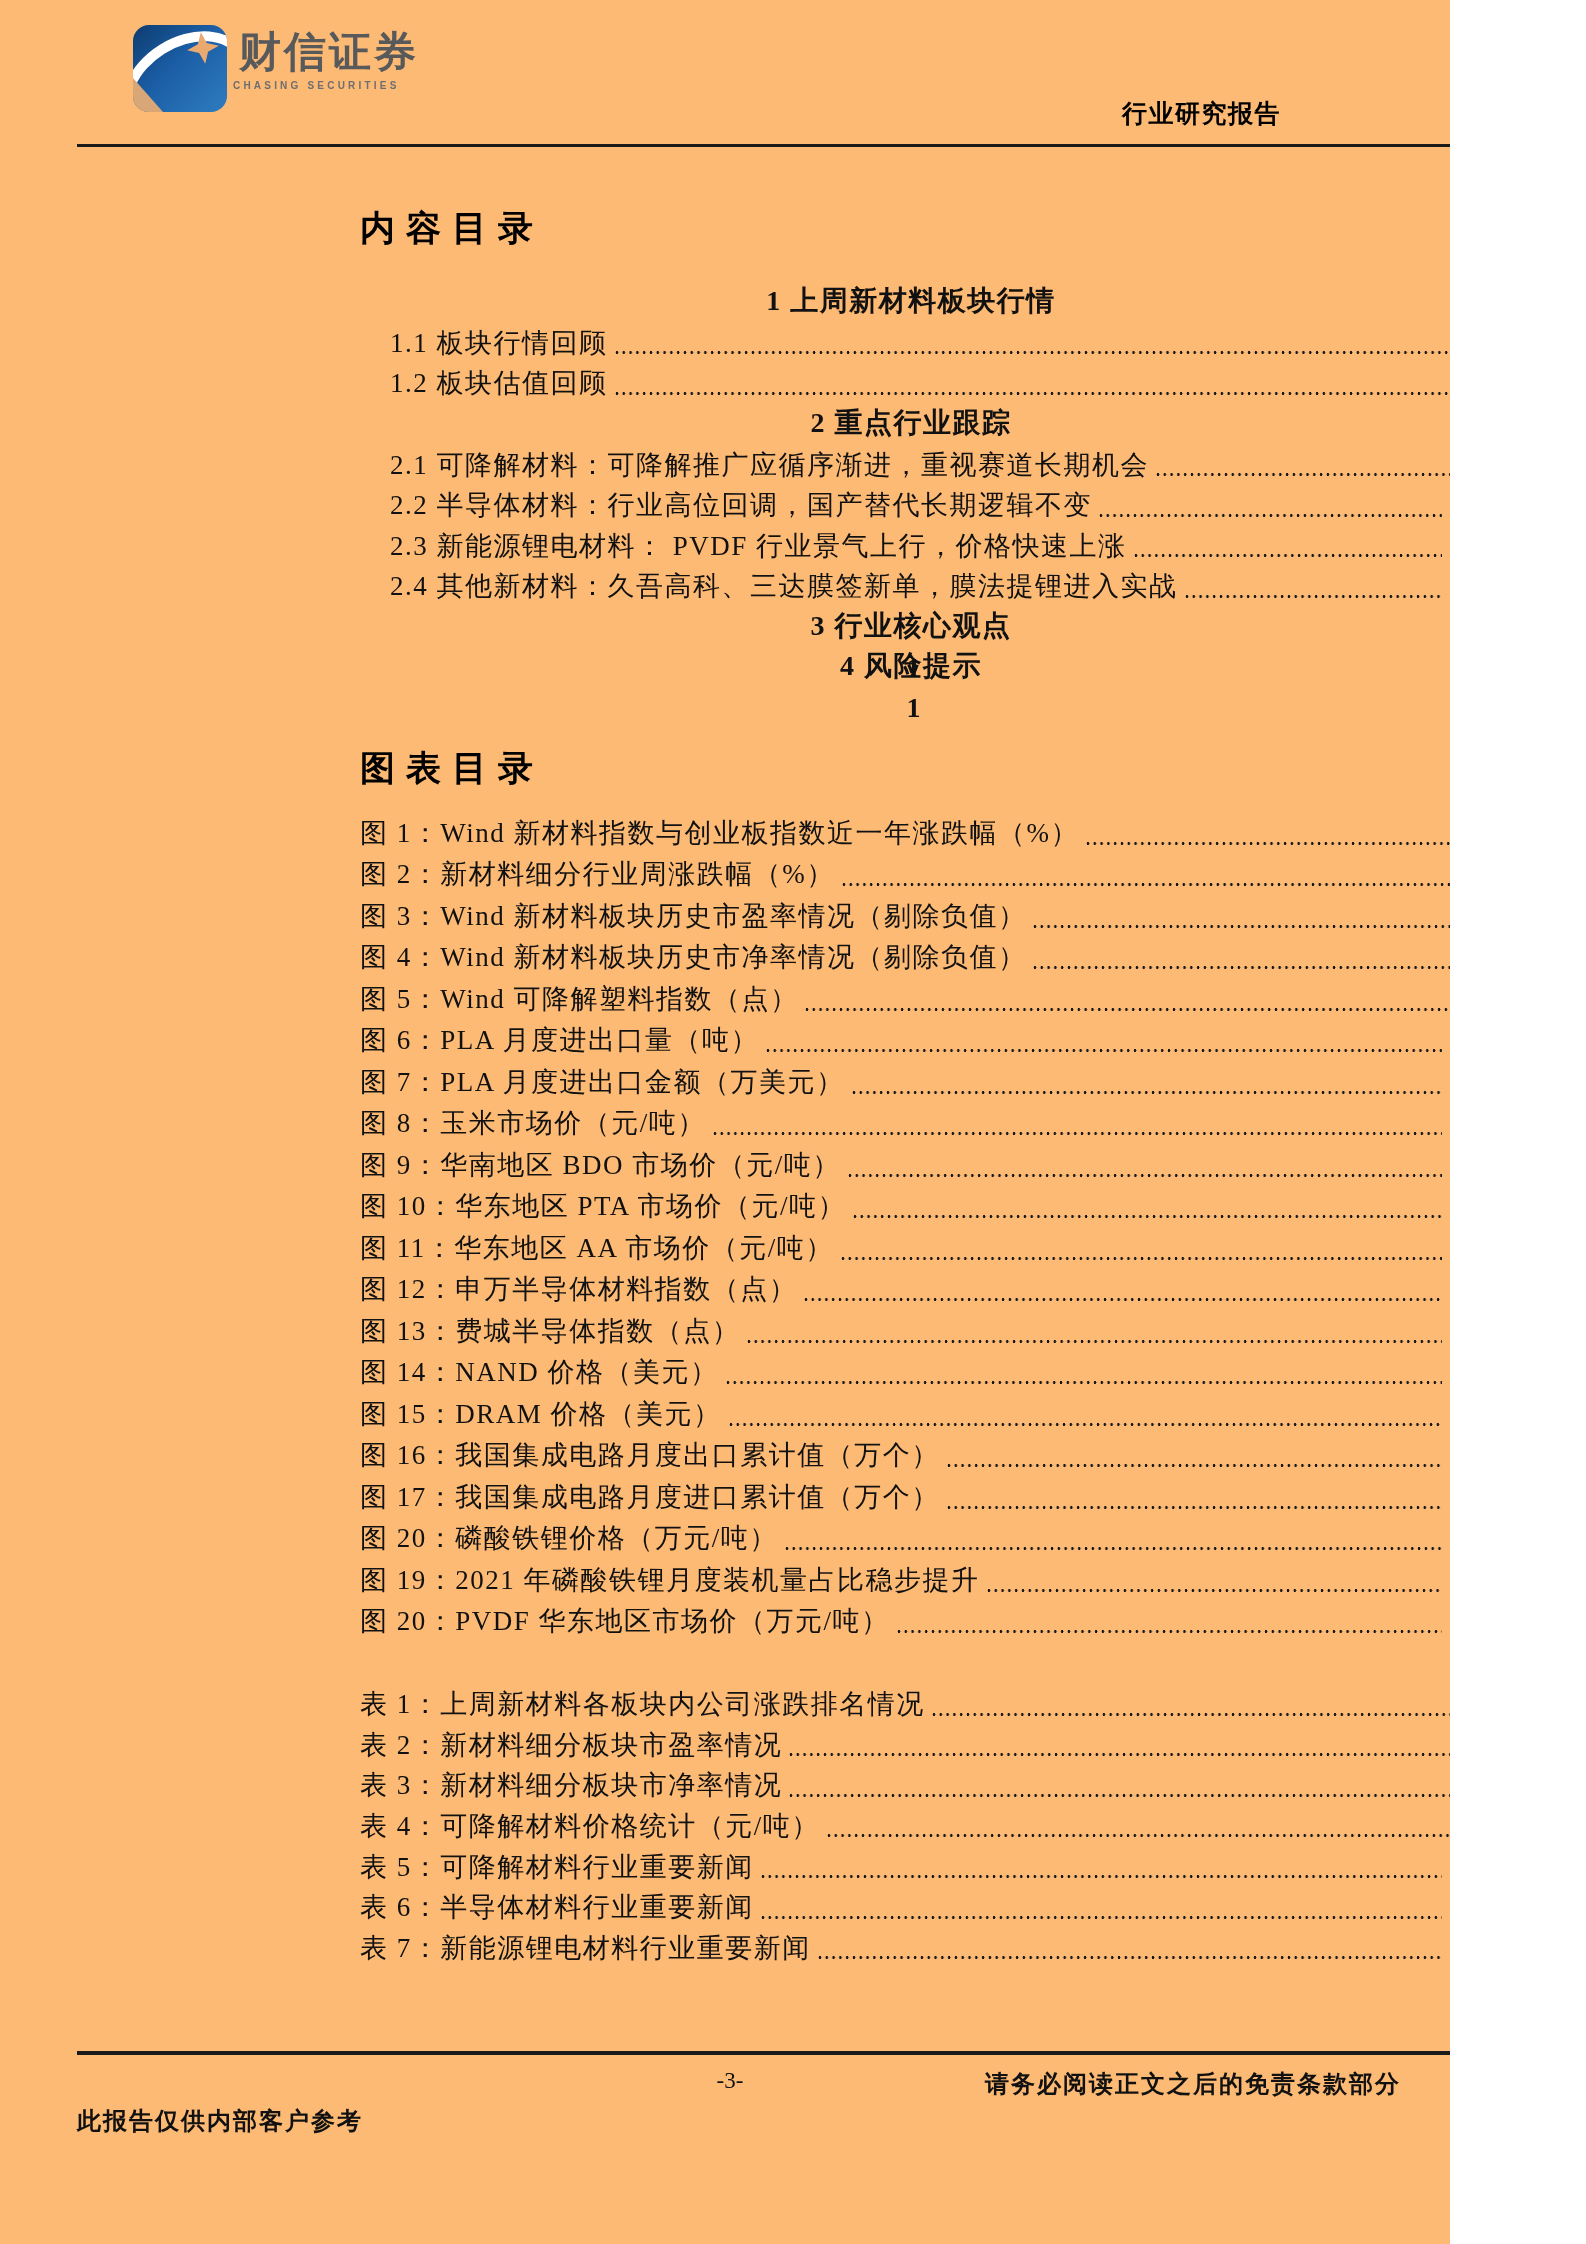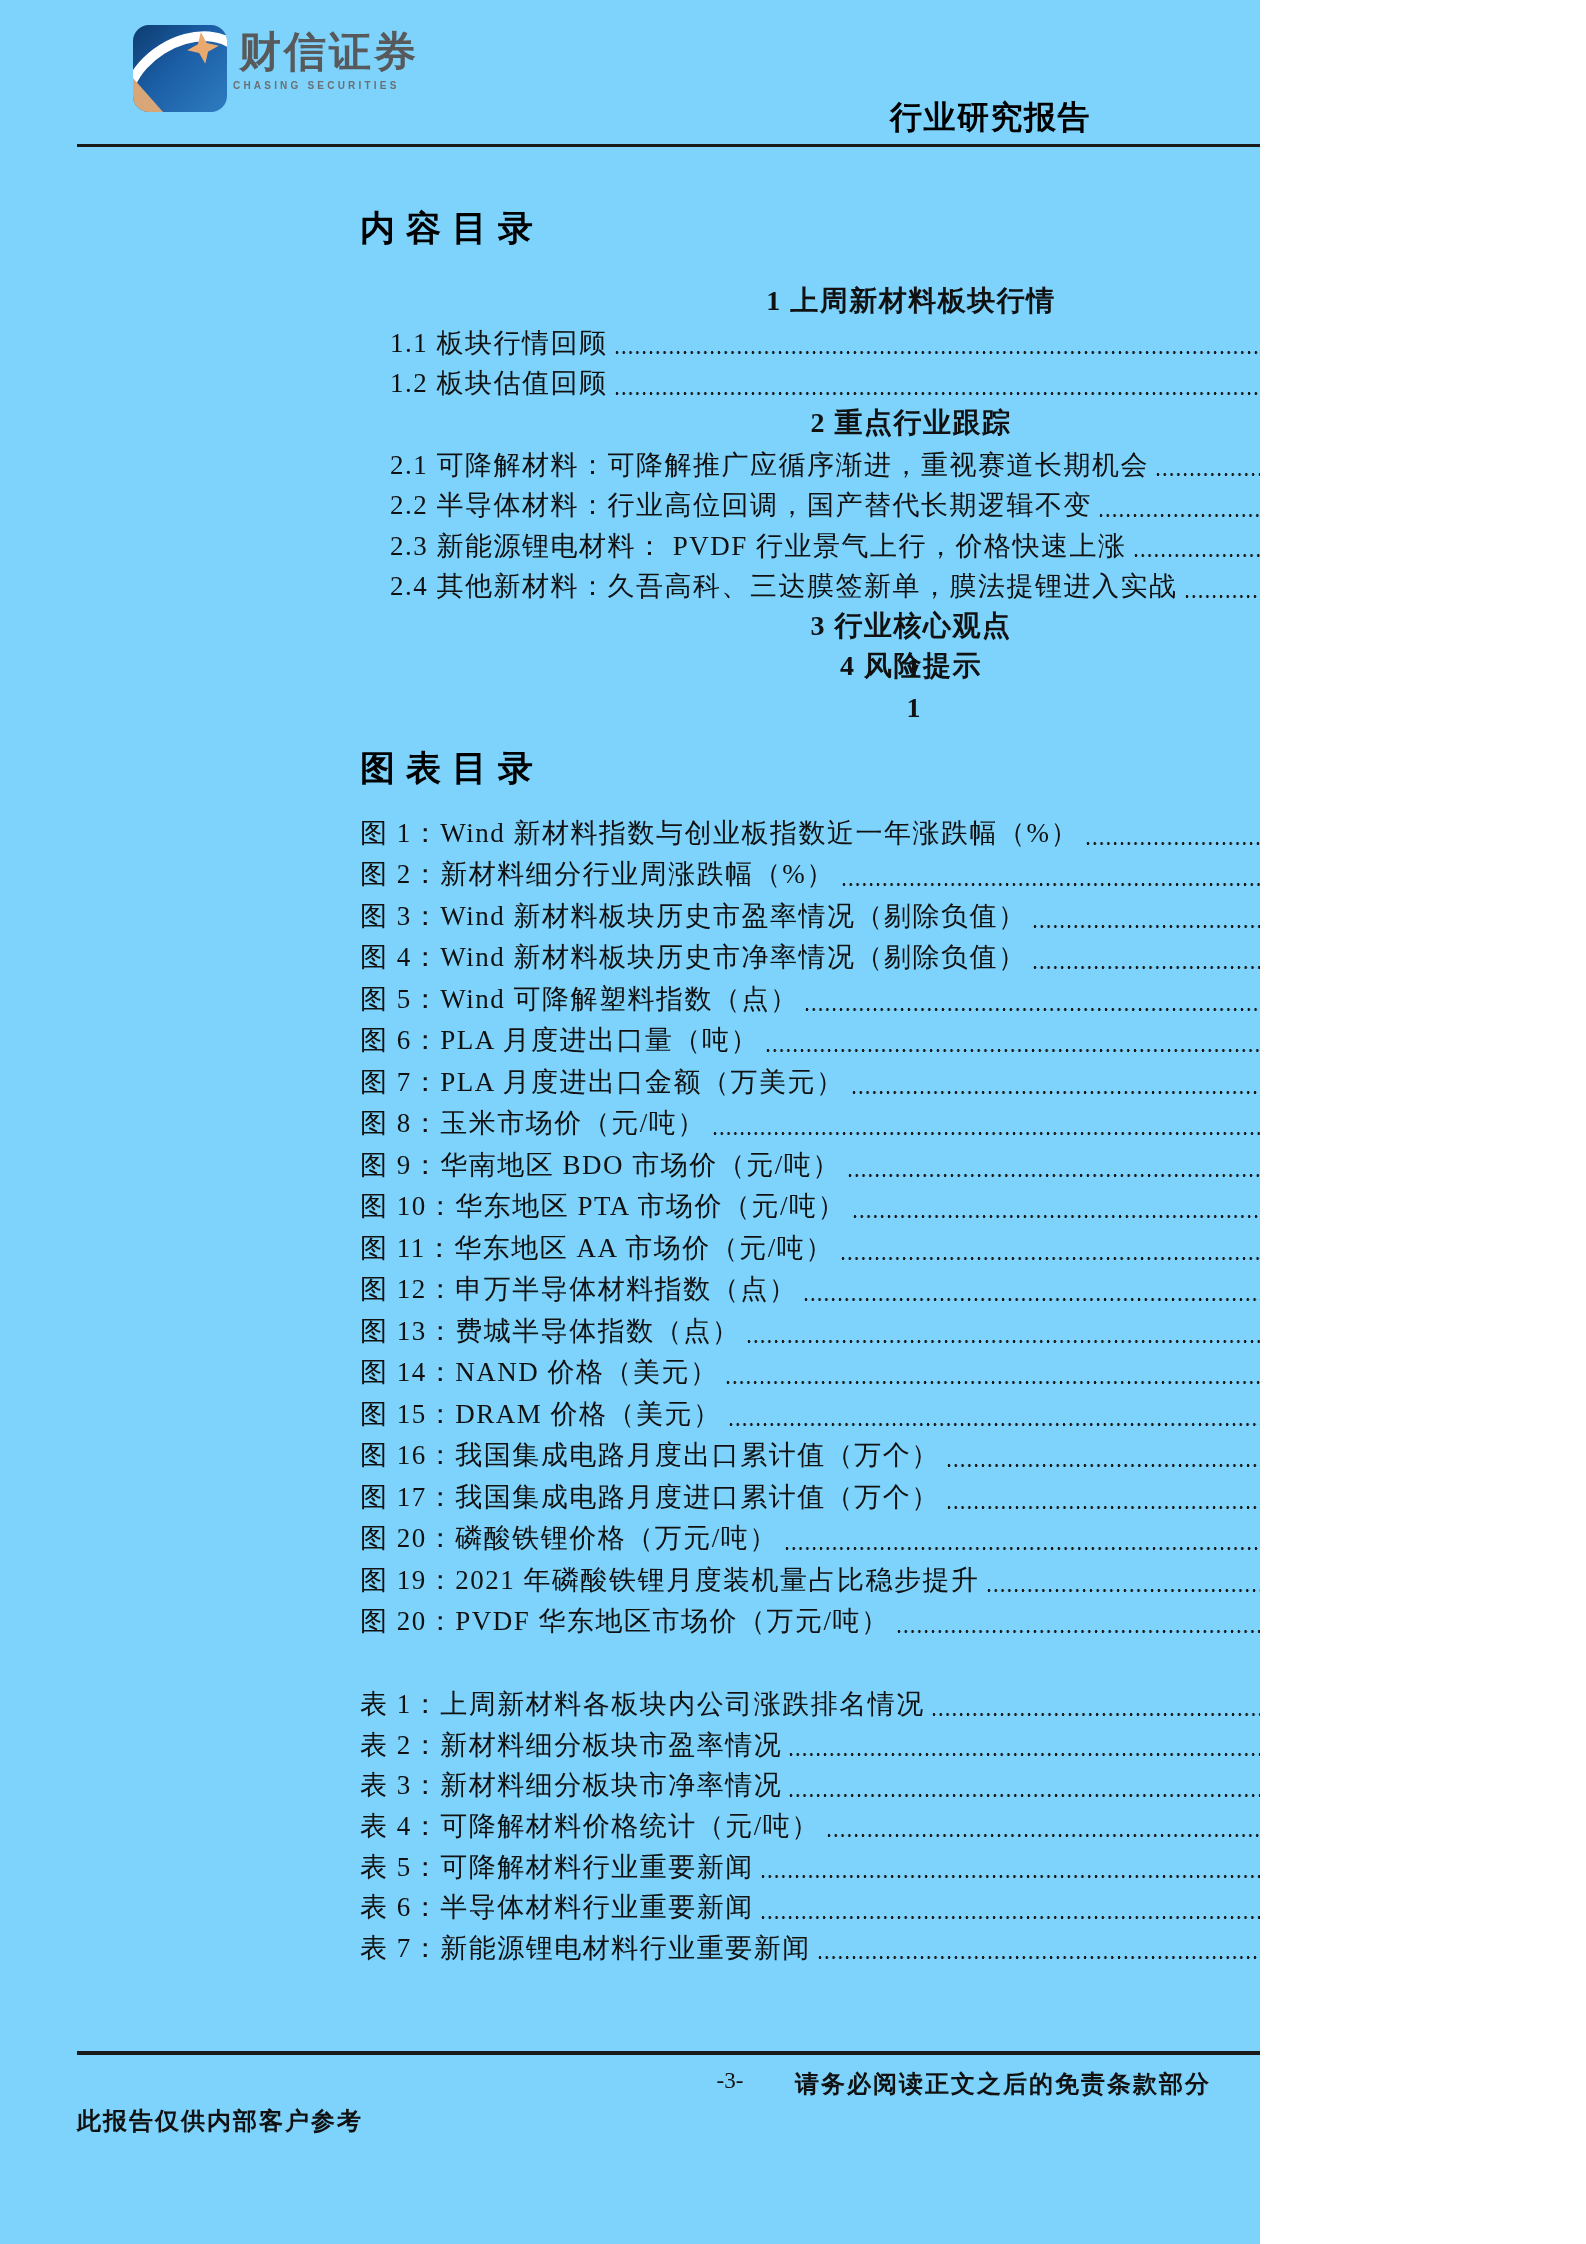--- a/index.html
+++ b/index.html
@@ -1,32 +1,32 @@
 <!DOCTYPE html>
 <html lang="zh"><head>
 <meta charset="utf-8">
 <style>
   html,body{margin:0;padding:0;background:#fff;}
   .page{
-    position:relative;width:1260px;height:2244px;background:#7dd3fc;
+    position:relative;width:1450px;height:2244px;background:#fdba74;
     font-family:"Liberation Serif","DejaVu Serif",serif;color:#111;overflow:hidden;
   }
   
   .logo-badge{position:absolute;left:133px;top:25px;width:94px;height:87px;border-radius:16px;
     background:linear-gradient(135deg,#0d3c6f 0%,#1b5ea6 45%,#2f7cc0 100%);overflow:hidden;}
   .swoosh{position:absolute;left:-16px;top:12px;width:120px;height:84px;border:10px solid #ffffff;
     border-radius:50%;transform:rotate(-32deg);}
   .corner-tri{position:absolute;left:0;bottom:0;width:0;height:0;
     border-bottom:34px solid #d9a678;border-right:30px solid transparent;}
   .star{position:absolute;left:54px;top:7px;width:32px;height:32px;transform:rotate(-8deg);}
   .brand-cn{position:absolute;left:239px;top:31px;font-family:"Liberation Sans","DejaVu Sans",sans-serif;
     font-size:42px;font-weight:600;color:#58595b;letter-spacing:3px;line-height:1;}
   .brand-en{position:absolute;left:233px;top:81px;font-family:Liberation Sans, sans-serif;
     font-size:10px;font-weight:600;color:#6d6e71;letter-spacing:3.2px;line-height:1;}
-  .doc-type{position:absolute;right:169px;top:101px;font-size:32px;font-weight:600;letter-spacing:1.5px;line-height:1;color:#000;}
+  .doc-type{position:absolute;right:169px;top:101px;font-size:25px;font-weight:600;letter-spacing:1.5px;line-height:1;color:#000;}
   .rule{position:absolute;left:77px;width:1460px;background:#1a1a1a;}
   .rule.top{top:144px;height:3px;}
   .rule.bottom{top:2051px;height:4px;}
   
   .sec-title{position:absolute;left:360px;font-size:35px;font-weight:700;letter-spacing:11px;line-height:1;color:#000;}
   .sec-title.toc-t{top:211px;}
   .sec-title.fig-t{top:751px;}
   
   .list{position:absolute;left:360px;width:1102px;}
   .toc-list{top:282px;}

